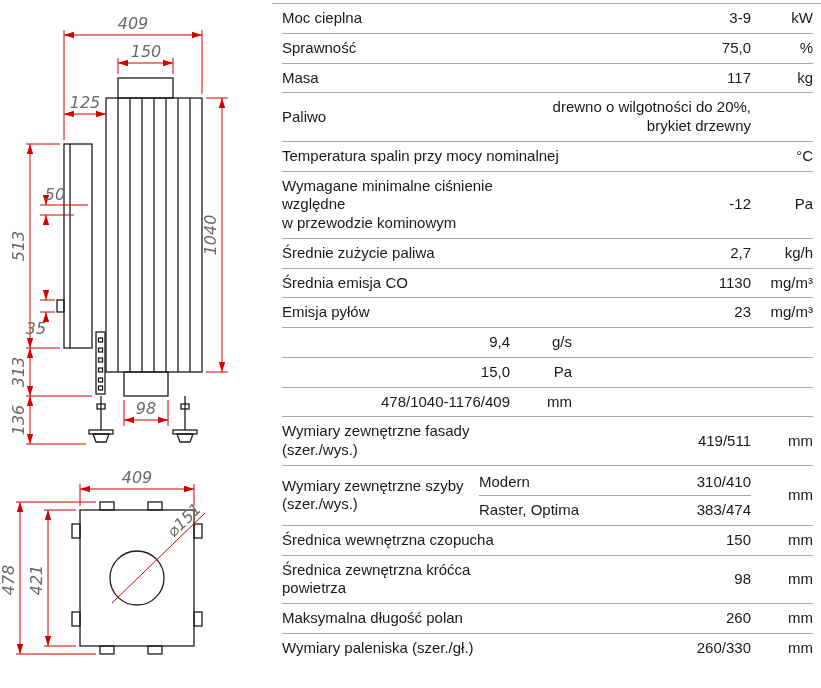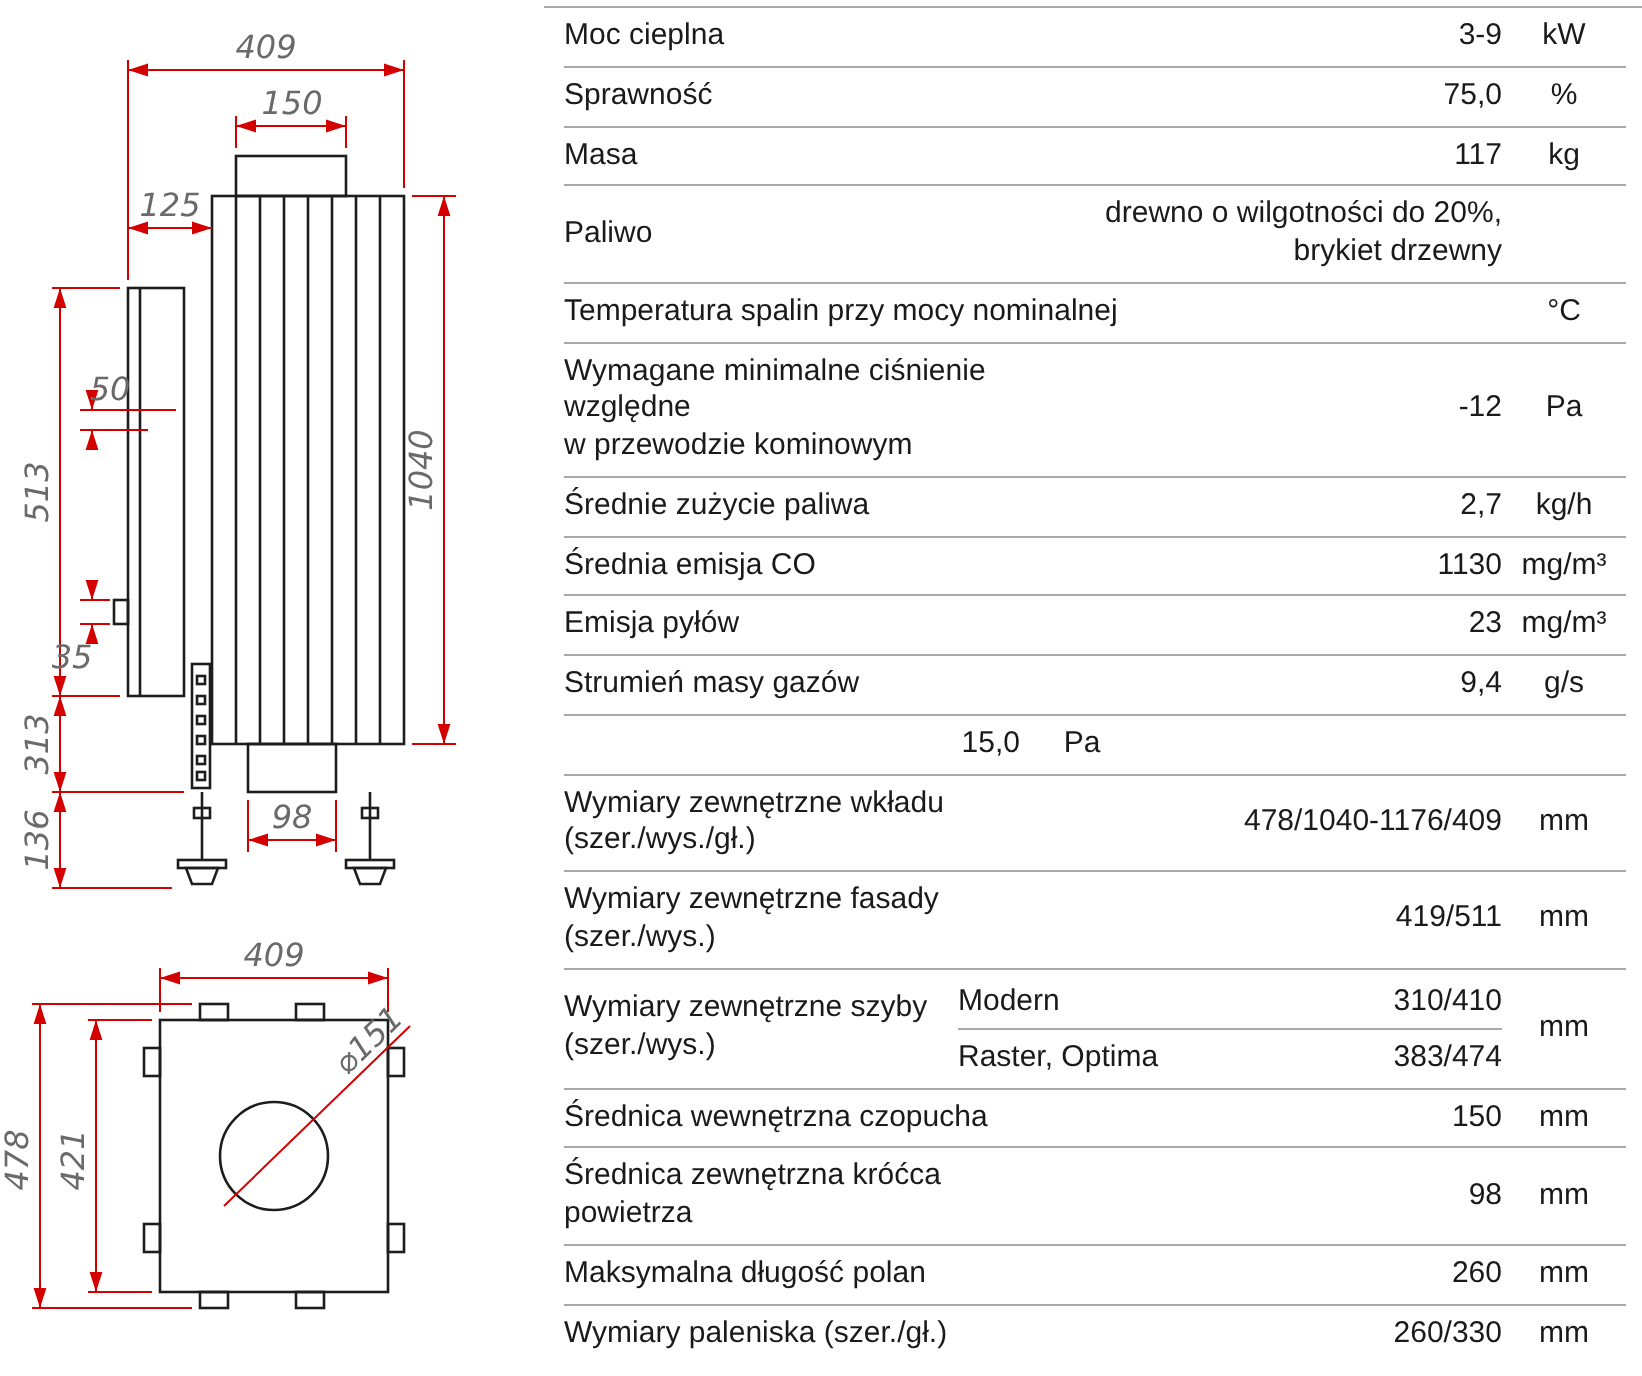--- a/index.html
+++ b/index.html
@@ -15,21 +15,21 @@
   .blk rect, .blk line, .blk path, .blk circle { fill:none; stroke:#1d1d1d; stroke-width:1.3; }
   .red line { stroke:#d40000; stroke-width:1; fill:none; }
   .dim text { font-family:"DejaVu Sans",sans-serif; font-style:italic; font-size:16px; fill:#6a6a6a; stroke:none; }
 
   
   .spec { flex:1; padding:0 8px 0 10px; margin-top:3px; border-top:1px solid #a8a8a8; font-size:15px; }
   .row { display:flex; align-items:center; border-bottom:1px solid #a8a8a8; padding:5px 0; box-sizing:border-box; min-height:29px; }
   .row:last-child { border-bottom:0; }
   .row-label { flex:1; padding-right:10px; white-space:pre-line; line-height:1.25; }
   .row-value { width:228px; text-align:right; white-space:pre-line; line-height:1.25; }
-  .row-unit  { width:62px; text-align:center; line-height:1.25; }
+  .row-unit  { width:62px; text-align:right; line-height:1.25; }
   .subtable { width:272px; }
   .subrow { display:flex; align-items:center; padding:2px 0; }
   .subrow.first { border-bottom:1px solid #a8a8a8; padding-bottom:5px;gap:32px; }
   .subrow.second { padding-top:5px;justify-content:flex-end; }
   .subname { flex:1; text-align:left; }
   .subvalue { width:150px; text-align:right; }
 </style>
 </head>
 <body>
 
@@ -216,33 +216,30 @@
       <div class="row-unit">mg/m³</div>
     </div>
 
     <div class="row">
       <div class="row-label">Emisja pyłów</div>
       <div class="row-value">23</div>
       <div class="row-unit">mg/m³</div>
     </div>
 
     <div class="row">
-      <div class="row-label">Strumień masy gazów</div>
       <div class="row-value">9,4</div>
       <div class="row-unit">g/s</div>
     </div>
 
     <div class="row">
       <div class="row-value">15,0</div>
       <div class="row-unit">Pa</div>
     </div>
 
     <div class="row">
-      <div class="row-label">Wymiary zewnętrzne wkładu
-(szer./wys./gł.)</div>
       <div class="row-value">478/1040-1176/409</div>
       <div class="row-unit">mm</div>
     </div>
 
     <div class="row">
       <div class="row-label">Wymiary zewnętrzne fasady
 (szer./wys.)</div>
       <div class="row-value">419/511</div>
       <div class="row-unit">mm</div>
     </div>

